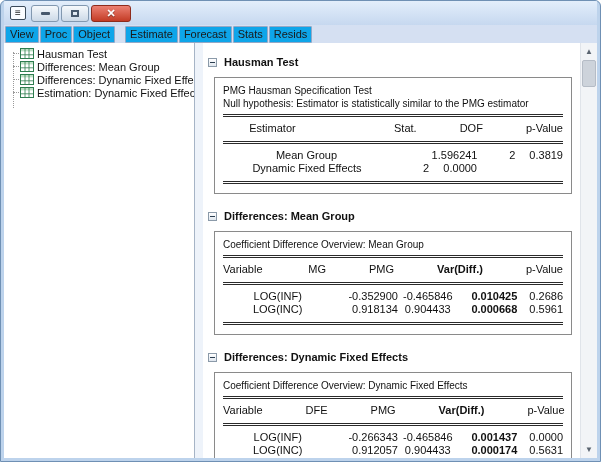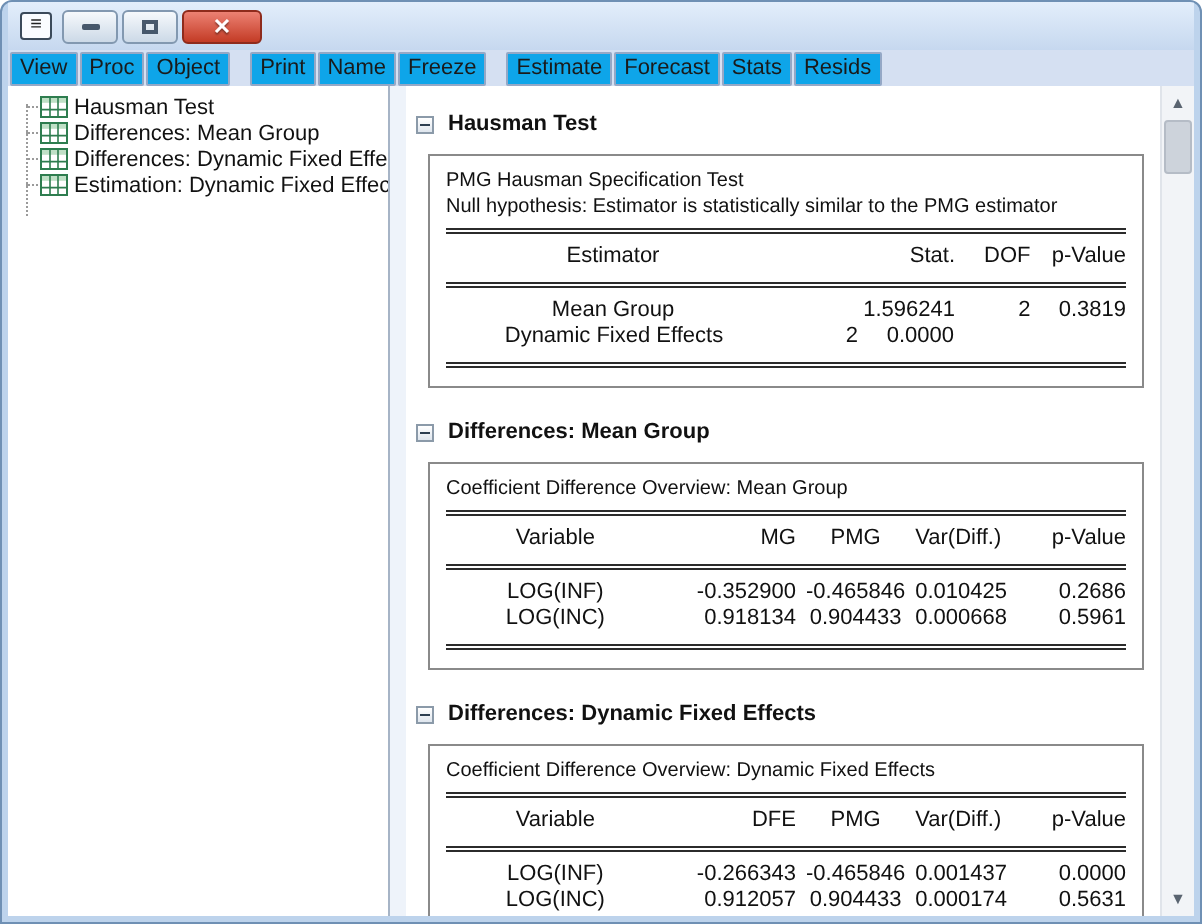--- a/index.html
+++ b/index.html
@@ -102,24 +102,24 @@
 
   
   .t1 .c0 { width:168px; text-align:center; }
   .t1 .c1 { width:88px;  text-align:right; }
   .t1 .c2 { width:38px;  text-align:right; }
   .t1 .c3 { width:48px;  text-align:right; }
   
   .t5 .c0 { width:110px; text-align:center; }
   .t5 .c1 { width:66px;  text-align:right; }
   .t5 .c2 { width:60px;  text-align:center; }
-  .t5 .c3 { width:60px;  text-align:left; }
+  .t5 .c3 { width:60px;  text-align:right;font-weight:bold; }
   .t5 .c4 { width:46px;  text-align:right; }
 
-  .thead { padding:1px 0 2px 0; }
+  .thead { padding:1px 0 2px 0;gap:43px; }
   .tbody { padding:1px 0 2px 0; }
 
   
   .scrollbar {
     width:17px; flex:0 0 auto; background:#f2f4f7;
     display:flex; flex-direction:column; border-left:1px solid #e0e4ea;
   }
   .sb-arrow {
     height:17px; display:flex; align-items:center; justify-content:center;
     font-size:8px; color:#5a6470; background:#f2f4f7;
@@ -145,25 +145,20 @@
           <span>✕</span>
         </div>
     </div>
   </div>
 
   <div class="toolbar">
     <div class="tb-group">
       <div class="tb-btn">View</div>
       <div class="tb-btn">Proc</div>
       <div class="tb-btn">Object</div>
-    </div>
-    <div class="tb-group">
-      <div class="tb-btn">Print</div>
-      <div class="tb-btn">Name</div>
-      <div class="tb-btn">Freeze</div>
     </div>
     <div class="tb-group">
       <div class="tb-btn">Estimate</div>
       <div class="tb-btn">Forecast</div>
       <div class="tb-btn">Stats</div>
       <div class="tb-btn">Resids</div>
     </div>
   </div>
 
   <div class="content">

